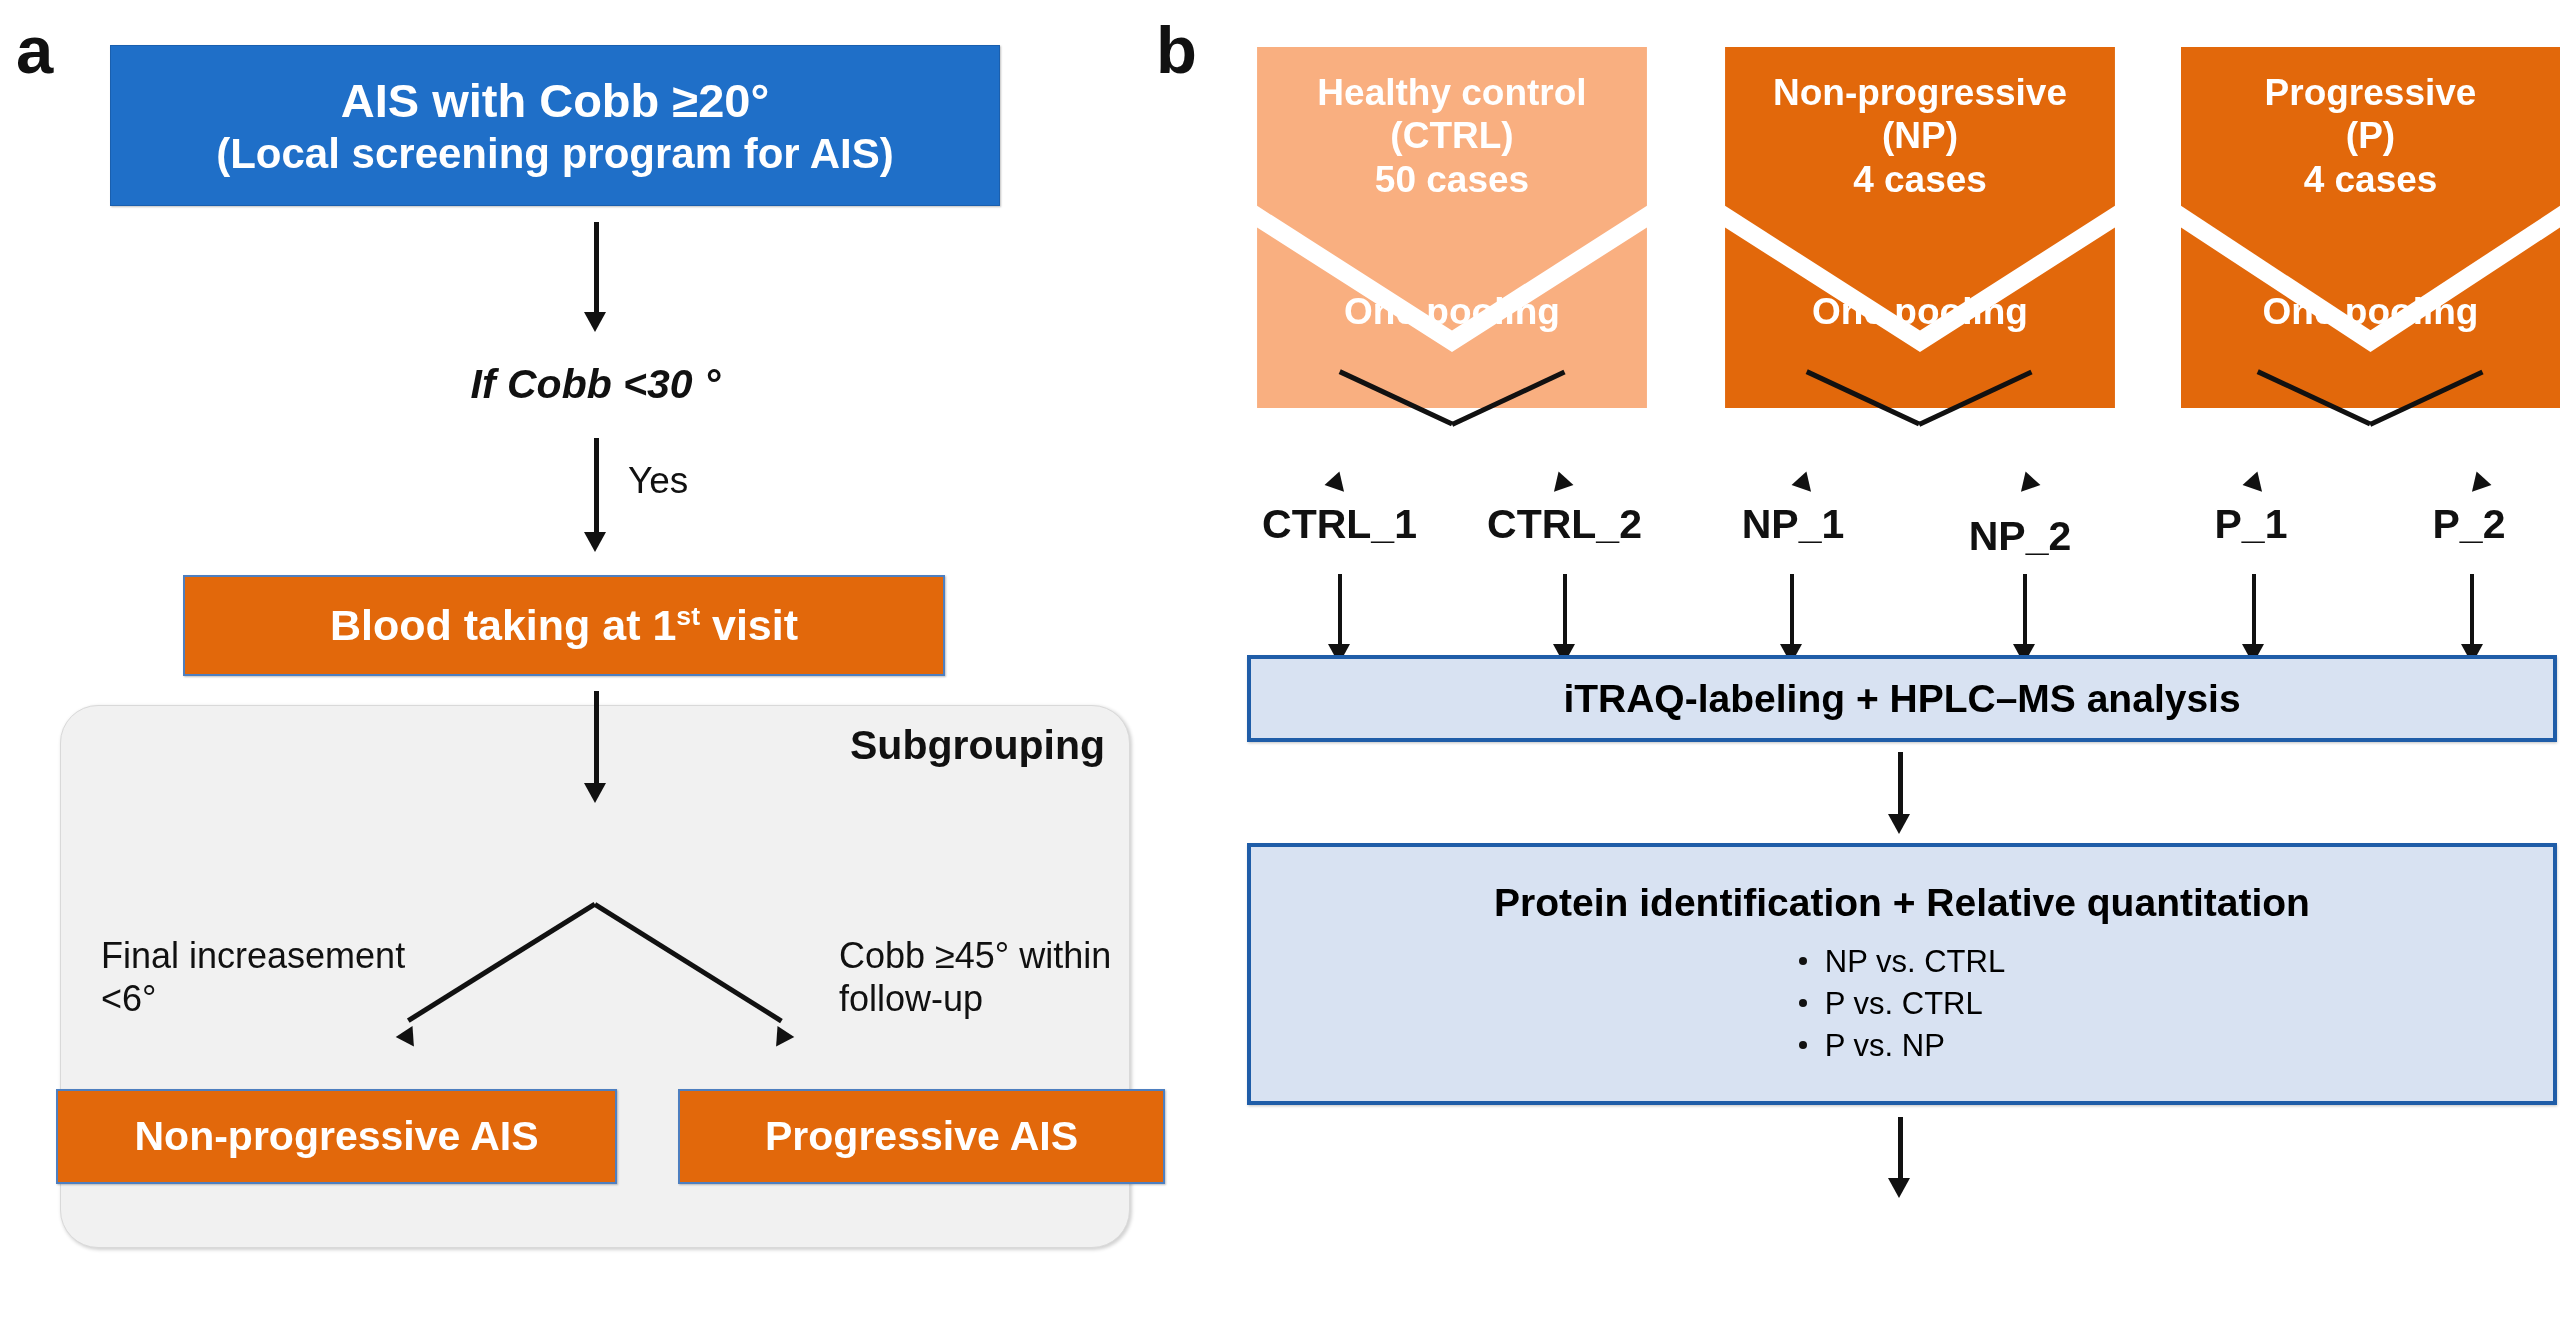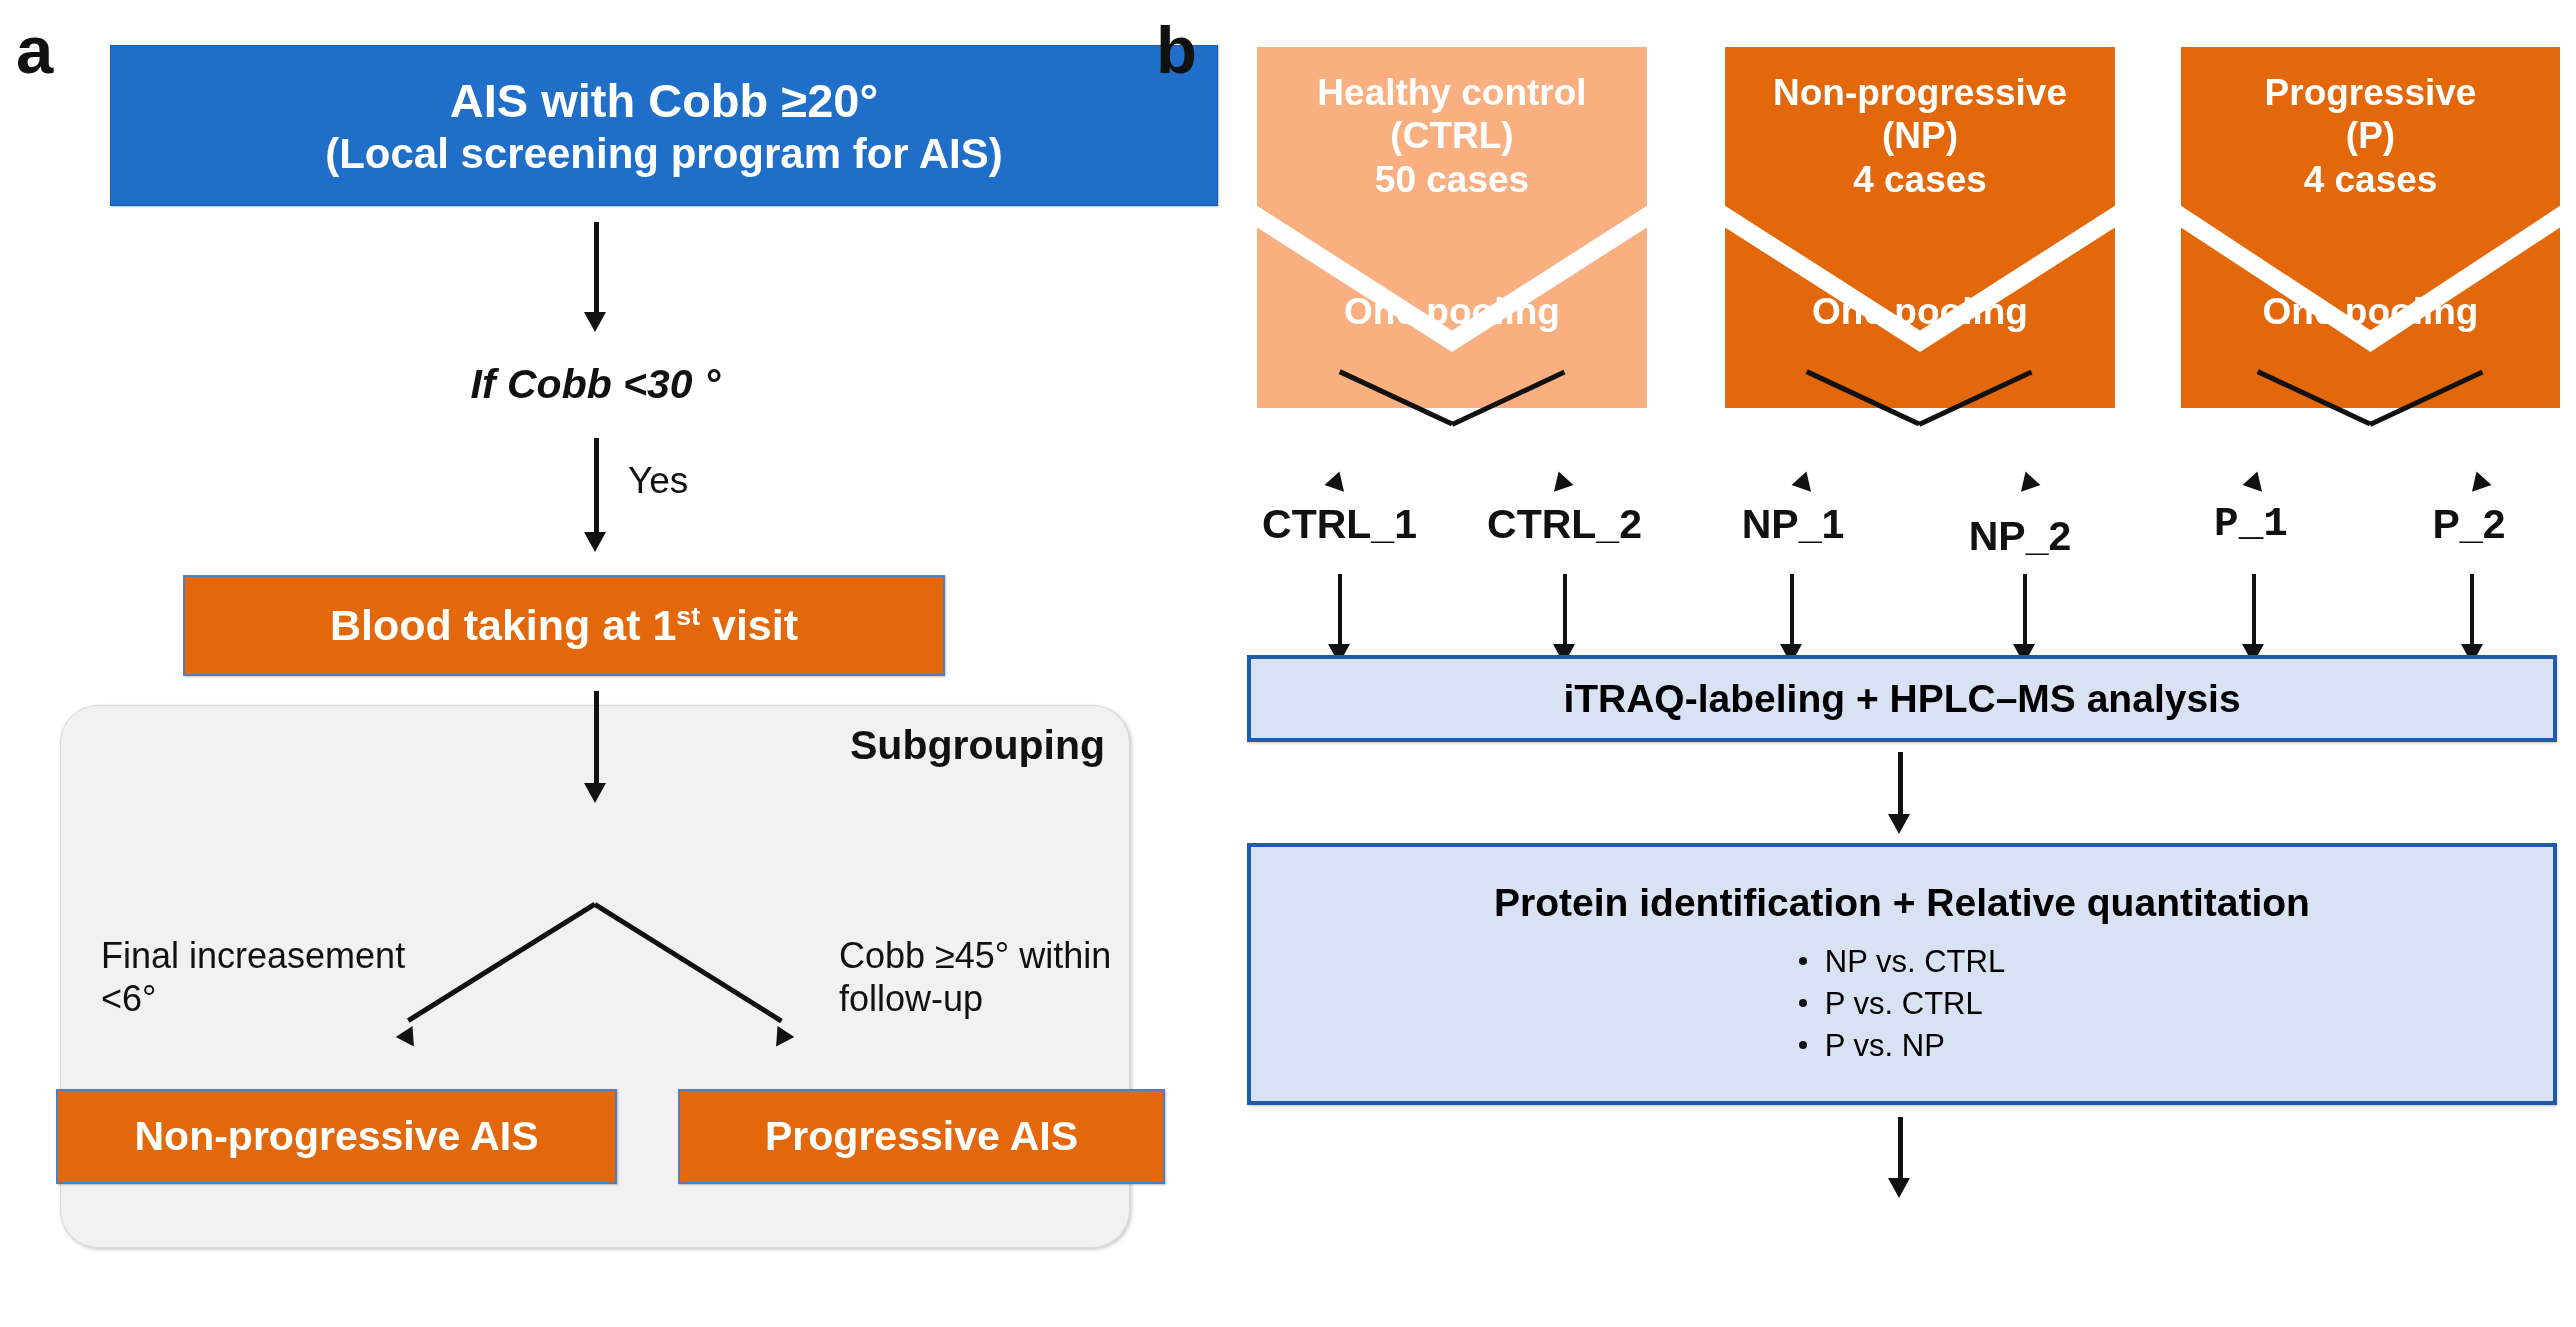--- a/index.html
+++ b/index.html
@@ -91,21 +91,21 @@
     background:#111;margin-right:18px;flex:0 0 auto;position:relative;top:-7.2px;
   }
 </style>
 </head>
 <body>
 
 <div id="canvas">
 
   <div class="panel-letter" style="left:16px;top:16px;">a</div>
 
-  <div class="box box-blue" style="left:110px;top:45px;width:1108px;height:161px;">
+  <div class="box box-blue" style="left:110px;top:45px;width:890px;height:161px;">
     <span class="line1" style="font-size:47px;">AIS with Cobb ≥20°</span>
     <span class="line1" style="font-size:42px;margin-top:2px;text-align:right;">(Local screening program for AIS)</span>
   </div>
 
   <div class="vline" style="left:594px;top:222px;height:96px;"></div>
   <div class="arrowhead-down" style="left:584px;top:312px;"></div>
 
   <div class="lbl lbl-italic lbl-center" style="left:343px;top:361px;width:505px;font-size:41px;">If Cobb &lt;30 °</div>
 
   <div class="vline" style="left:594px;top:438px;height:99px;"></div>
@@ -207,21 +207,21 @@
 
   <div class="diag" style="left:2370px;top:422px;width:124px;transform:rotate(205deg);"></div>
   <div class="diag-head" style="left:2246px;top:476px;transform:rotate(-42deg);"></div>
   <div class="diag" style="left:2370px;top:422px;width:124px;transform:rotate(-25deg);"></div>
   <div class="diag-head" style="left:2468px;top:476px;transform:rotate(42deg);"></div>
 
   <div class="lbl lbl-bold lbl-center" style="left:1236px;top:501px;width:207px;font-size:41px;">CTRL_1</div>
   <div class="lbl lbl-bold lbl-center" style="left:1461px;top:501px;width:207px;font-size:41px;">CTRL_2</div>
   <div class="lbl lbl-bold lbl-center" style="left:1703px;top:501px;width:180px;font-size:41px;">NP_1</div>
   <div class="lbl lbl-bold lbl-center" style="left:1930px;top:501px;width:180px;font-size:41px;margin-top:12px;">NP_2</div>
-  <div class="lbl lbl-bold lbl-center" style="left:2170px;top:501px;width:162px;font-size:41px;font-family:Liberation Mono, monospace;">P_1</div>
+  <div class="lbl lbl-bold lbl-center" style="left:2170px;top:501px;width:162px;font-size:41px;">P_1</div>
   <div class="lbl lbl-bold lbl-center" style="left:2388px;top:501px;width:162px;font-size:41px;">P_2</div>
 
   <div class="vline" style="left:1338px;top:574px;width:3.6px;height:78px;"></div>
   <div class="arrowhead-down" style="left:1328px;top:644px;"></div>
   <div class="vline" style="left:1563px;top:574px;width:3.6px;height:78px;"></div>
   <div class="arrowhead-down" style="left:1553px;top:644px;"></div>
   <div class="vline" style="left:1790px;top:574px;width:3.6px;height:78px;"></div>
   <div class="arrowhead-down" style="left:1780px;top:644px;"></div>
   <div class="vline" style="left:2023px;top:574px;width:3.6px;height:78px;"></div>
   <div class="arrowhead-down" style="left:2013px;top:644px;"></div>

